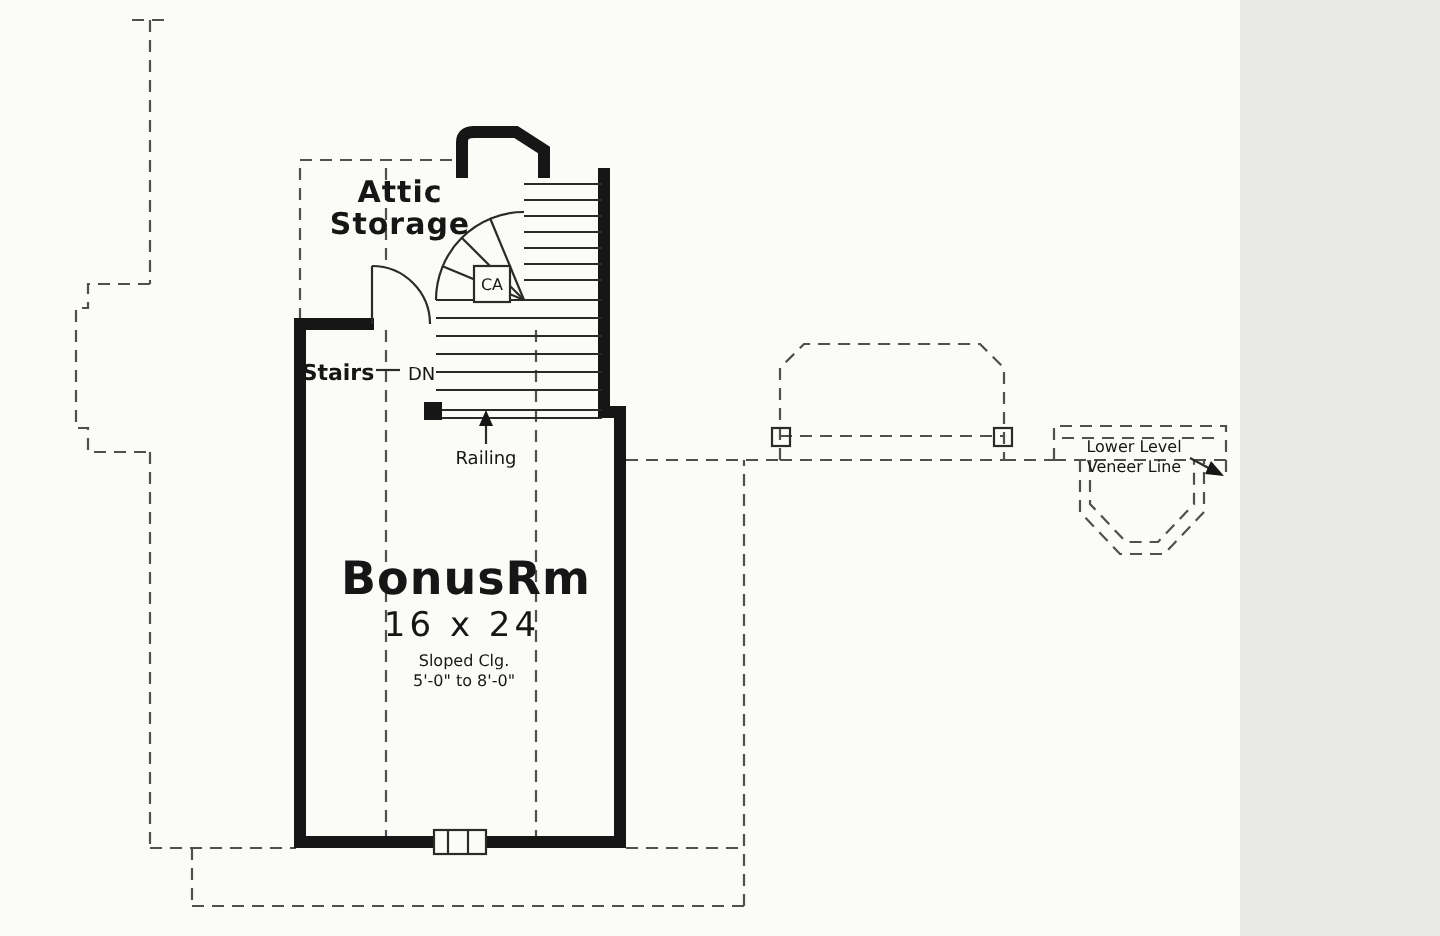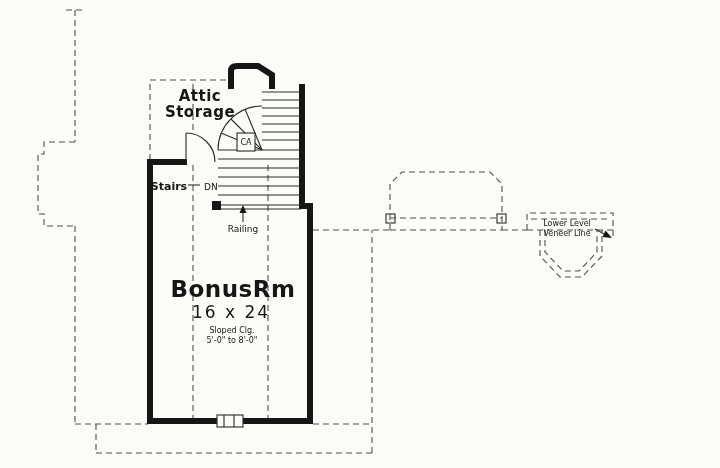--- a/index.html
+++ b/index.html
@@ -1,17 +1,17 @@
 <!DOCTYPE html>
 <html><head>
 <meta charset="utf-8">
 <style>
   html,body{margin:0;padding:0;background:#e9e9e6;}
   .sheet{
-    position:relative;width:720px;height:468px;
+    position:relative;width:620px;height:468px;
     background:#fbfbf7;overflow:hidden;
     font-family:"DejaVu Sans", sans-serif;
   }
   svg{position:absolute;left:0;top:0;}
   
   .d{stroke:#4f4f4f;stroke-width:1.1;fill:none;stroke-dasharray:6 4;}
   
   .w{stroke:#161616;stroke-width:6;fill:none;stroke-linejoin:miter;stroke-linecap:butt;}
   
   .t{stroke:#2a2a2a;stroke-width:1.1;fill:none;}

